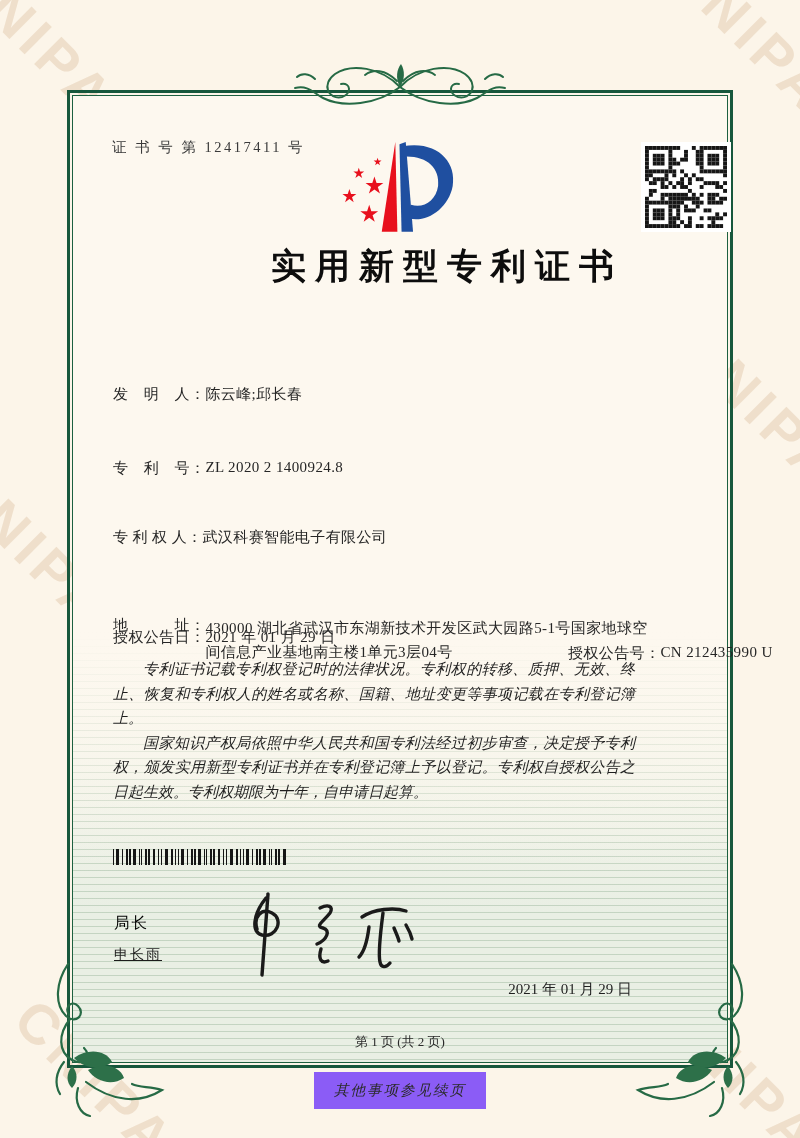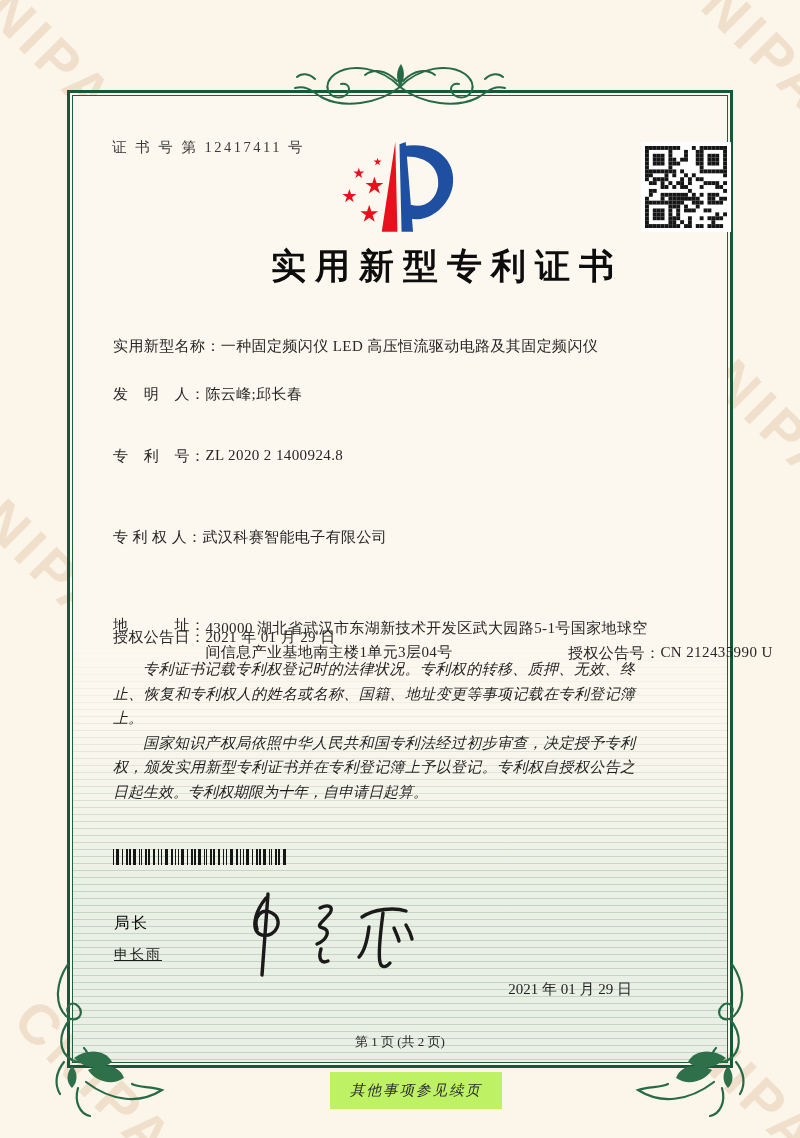--- a/index.html
+++ b/index.html
@@ -35,22 +35,22 @@
   .paras{position:absolute;left:113px;width:522px;top:657px;font-size:15px;line-height:24.5px;
          font-style:italic;color:#1f1f1f;}
   .paras p{margin:0;text-indent:2em;text-align:justify;}
   .barcode{position:absolute;left:113px;top:849px;width:206px;height:16px;display:flex;align-items:stretch;}
   .barcode span{display:block;background:#161616;height:100%;flex:none;}
   .sig-title{position:absolute;left:114px;top:913px;font-size:15.5px;color:#000000;letter-spacing:2px;}
   .sig-name{position:absolute;left:114px;top:946px;font-size:14px;color:#1c1c1c;letter-spacing:2px;text-decoration:underline;}
   .sig-script{position:absolute;left:222px;top:888px;width:210px;height:95px;}
   .issue-date{position:absolute;left:470px;top:980px;width:200px;text-align:center;font-size:15px;color:#1f1f1f;}
   .page-num{position:absolute;left:67px;width:666px;top:1033px;text-align:center;font-size:13px;color:#2a2a2a;}
-  .cont-box{position:absolute;left:50%;transform:translateX(-50%);top:1072px;background:#bef264;
-            padding:9px 20px;font-size:14.5px;font-style:italic;letter-spacing:2px;color:#2b2b2b;white-space:nowrap;margin-left:16px;}
+  .cont-box{position:absolute;left:50%;transform:translateX(-50%);top:1072px;background:#8b5cf6;
+            padding:9px 20px;font-size:14.5px;font-style:italic;letter-spacing:2px;color:#2b2b2b;white-space:nowrap;}
 </style>
 </head>
 <body>
 
 <div class="page">
 
   <div class="wm" style="left:-70px;top:17px">CNIPA</div>
   <div class="wm" style="left:163px;top:159px">CNIPA</div>
   <div class="wm" style="left:645px;top:12px">CNIPA</div>
   <div class="wm" style="left:380px;top:382px">CNIPA</div>
@@ -359,27 +359,24 @@
           <rect x="80" y="28" width="4" height="4"></rect>
           <rect x="80" y="36" width="4" height="4"></rect>
           <rect x="80" y="44" width="4" height="4"></rect>
           <rect x="80" y="52" width="4" height="4"></rect>
           <rect x="80" y="68" width="4" height="4"></rect>
         </svg>
     </div>
 
     <div class="title">实用新型专利证书</div>
 
-    <div class="row" style="top:337px">
-      <span class="lab">实用新型名称：</span><span class="val">一种固定频闪仪 LED 高压恒流驱动电路及其固定频闪仪</span>
-    </div>
     <div class="row" style="top:385px">
       <span class="lab">发　明　人：</span><span class="val">陈云峰;邱长春</span>
     </div>
-    <div class="row" style="top:447px">
+    <div class="row" style="top:459px">
       <span class="lab">专　利　号：</span><span class="val">ZL 2020 2 1400924.8</span>
     </div>
     <div class="row" style="top:528px">
       <span class="lab">专 利 权 人：</span><span class="val">武汉科赛智能电子有限公司</span>
     </div>
     <div class="row addr" style="top:576px">
       <span class="lab">地　　　址：</span><span class="val">430000 湖北省武汉市东湖新技术开发区武大园路5-1号国家地球空间信息产业基地南主楼1单元3层04号</span>
     </div>
     <div class="row" style="top:628px">
       <span class="lab">授权公告日：</span><span class="val">2021 年 01 月 29 日</span>

